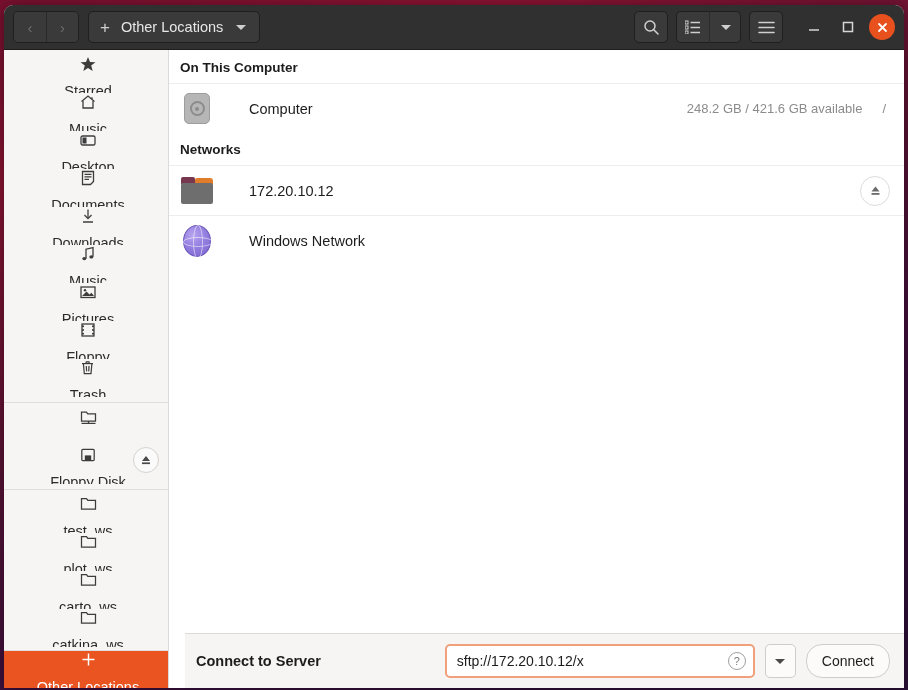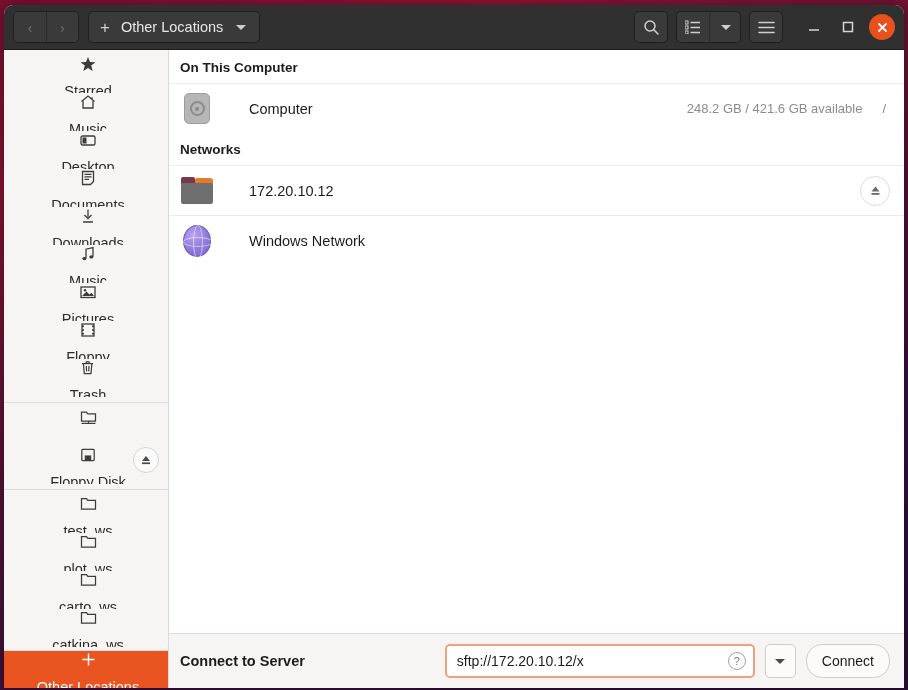--- a/index.html
+++ b/index.html
@@ -301,20 +301,21 @@
   
   .connectbar {
     flex: 0 0 55px;
     height: 55px;
     border-top: 1px solid #dcdad6;
     background: #f6f5f4;
     display: flex;
     align-items: center;
     padding: 0 14px 0 11px;
     gap: 10px;
+    margin-left: 16px;
   }
   .connect-label {
     font-size: 14.5px;
     font-weight: bold;
     color: #1c1c1c;
   }
   .url-field {
     margin-left: auto;
     width: 310px;
     height: 34px;

